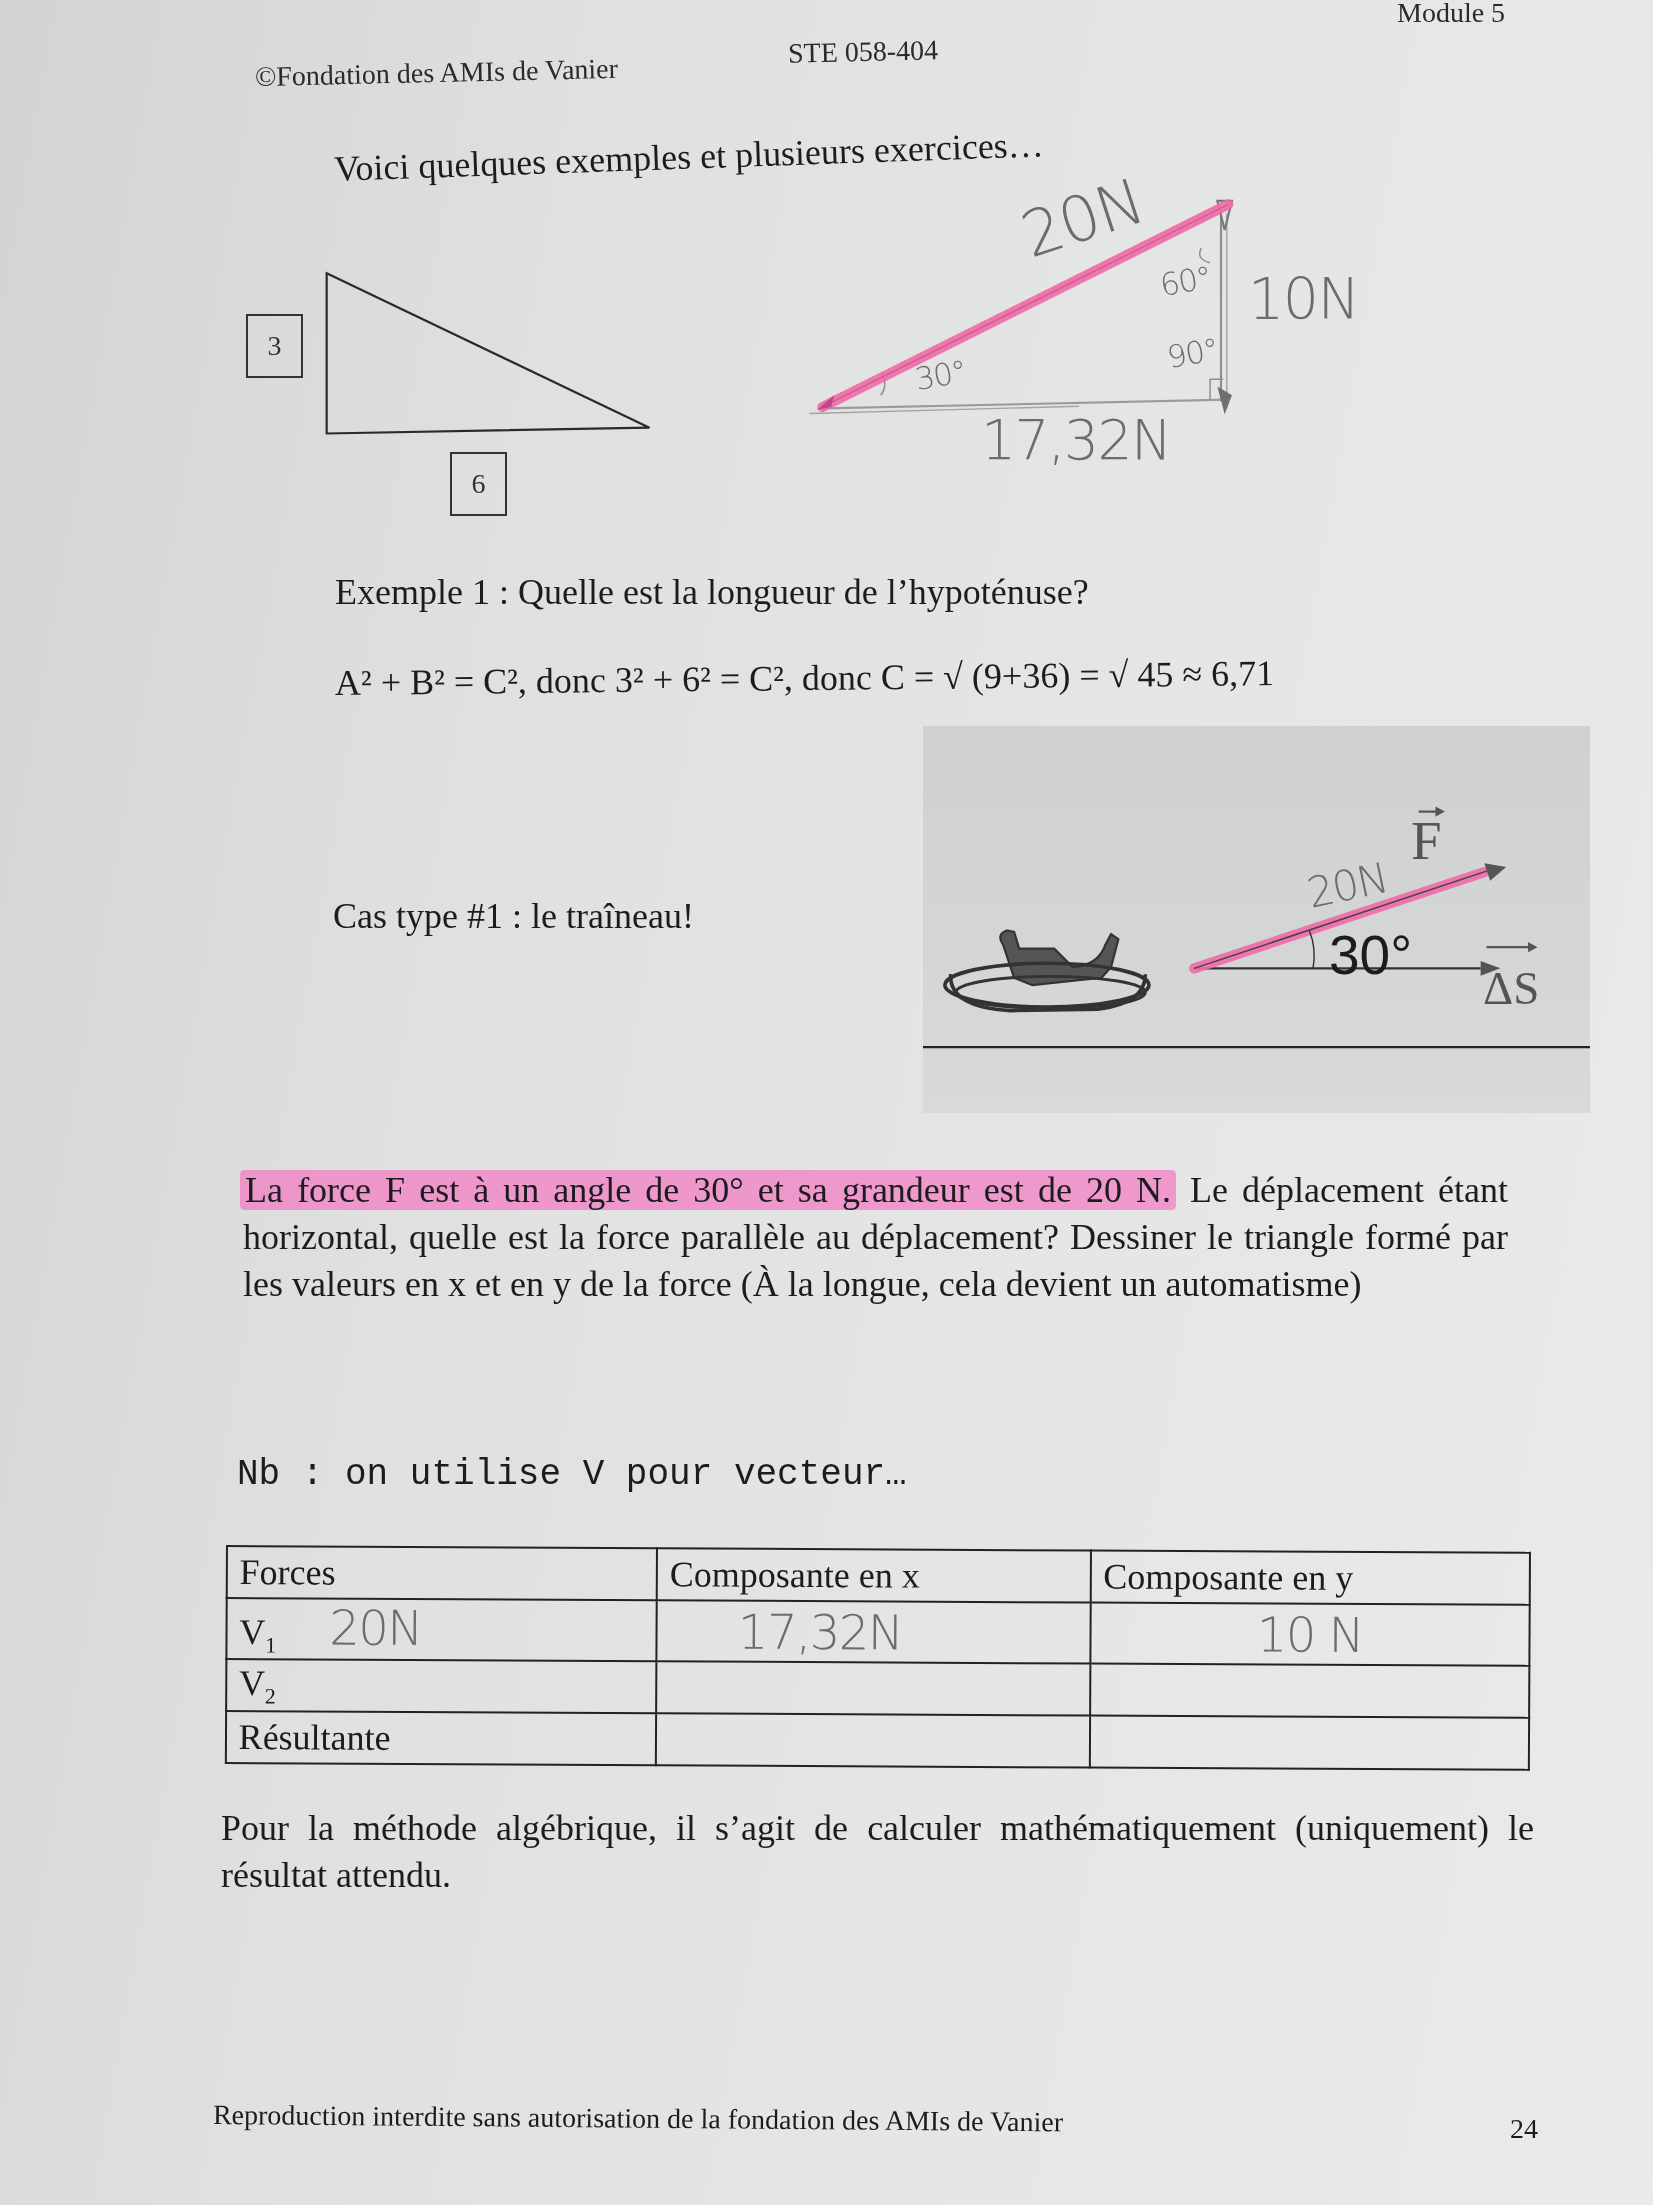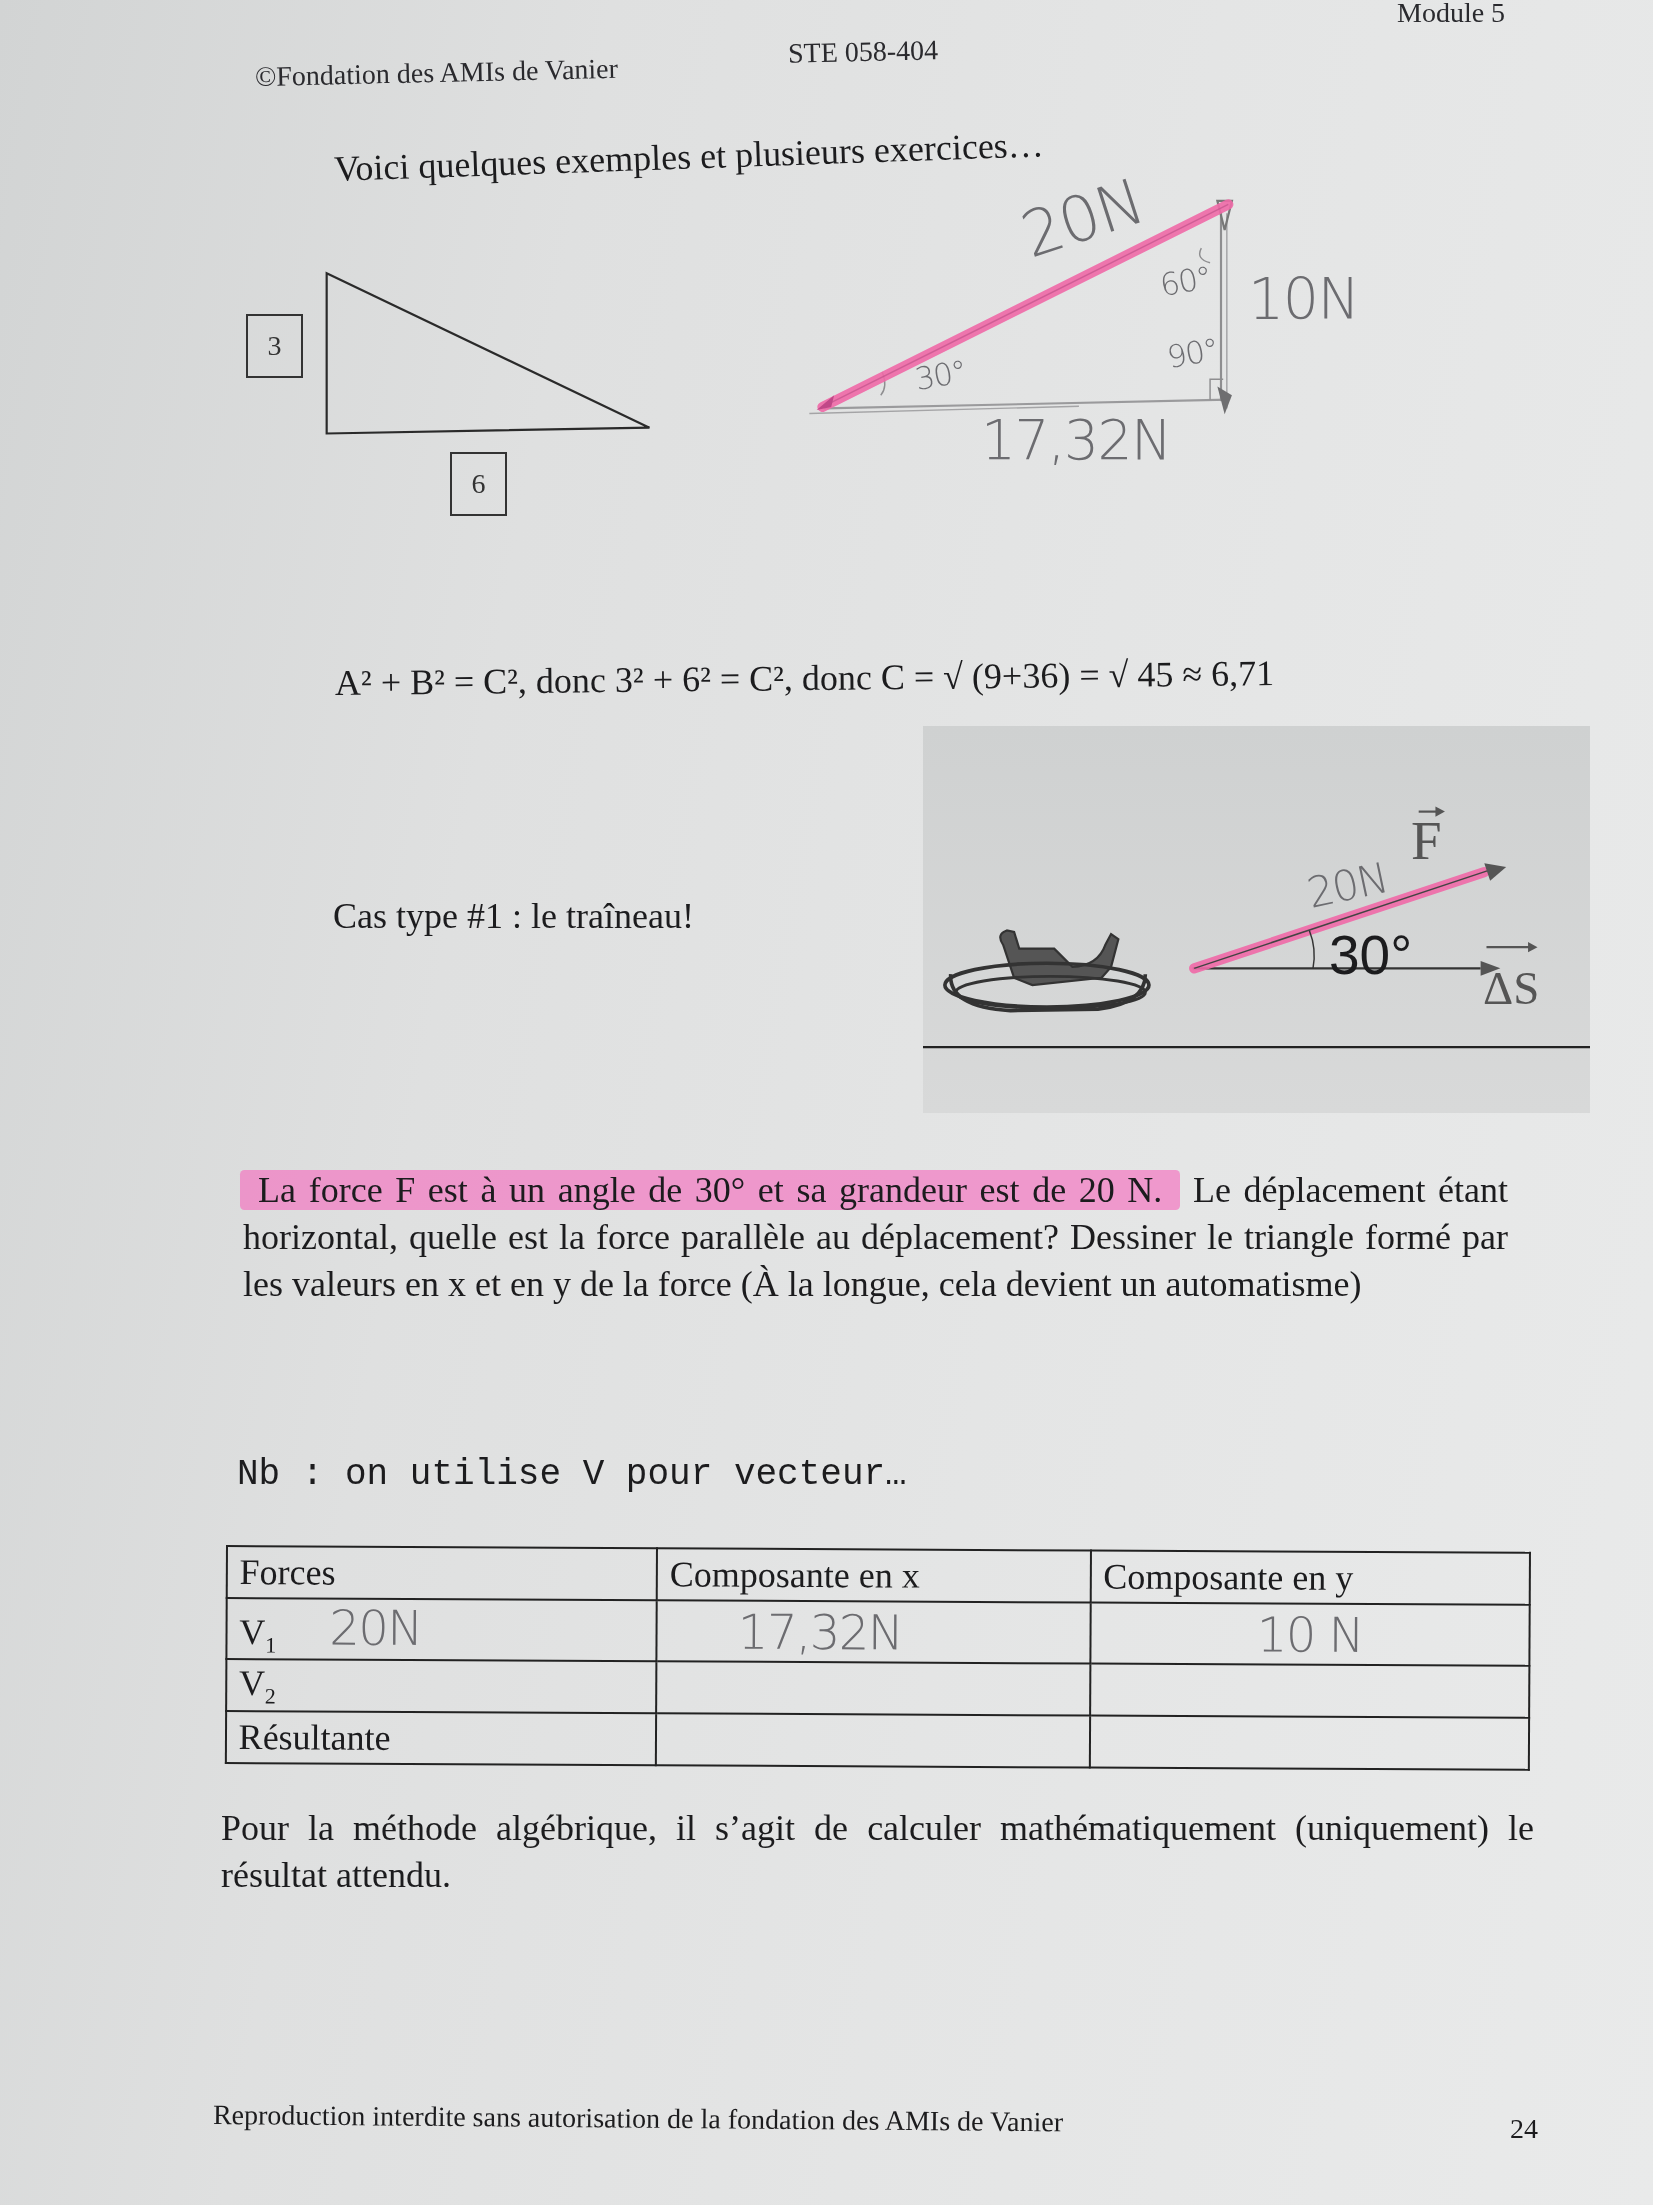--- a/index.html
+++ b/index.html
@@ -16,21 +16,21 @@
   .abs { position: absolute; white-space: nowrap; }
   .hdr { font-size: 28px; color: #2a2a2e; }
   .body-text { font-size: 36px; line-height: 47px; }
   .hand { font-family: "DejaVu Sans", sans-serif; font-weight: 200; color: #6c6c70; letter-spacing: -1.5px; }
   .box-label {
     position: absolute; border: 2.2px solid #333; font-size: 28px;
     display: flex; align-items: center; justify-content: center; color: #333;
   }
   .highlight {
     background: rgba(244, 110, 190, 0.65);
-    border-radius: 4.4px; padding: 0 18px; margin-left: -2.9px;
+    border-radius: 4.4px; padding: 0 5px; margin-left: -2.9px;
   }
   .para {
     position: absolute; font-size: 36px; line-height: 47px; text-align: justify;
     text-align-last: left;
   }
   table.forces {
     position: absolute; border-collapse: collapse; font-size: 36px;
   }
   table.forces td {
     border: 2.2px solid #222; padding: 0 11.7px; height: 50px; vertical-align: middle;
@@ -76,20 +76,21 @@
     <line x1="28" y1="328" x2="585" y2="50" stroke="#b0467e" stroke-width="2" opacity="0.5"></line>
     <polygon points="20,332 44,312 40,328" fill="#c04888"></polygon>
   </svg>
   <div class="abs hand" style="left:1021px; top:182px; font-size:63px; transform:rotate(-18deg);">20N</div>
   <div class="abs hand" style="left:1248px; top:266px; font-size:57px;">10N</div>
   <div class="abs hand" style="left:981px; top:408px; font-size:55px;">17,32N</div>
   <div class="abs hand" style="left:915px; top:357px; font-size:31px; transform:rotate(-10deg);">30°</div>
   <div class="abs hand" style="left:1160px; top:263px; font-size:31px; transform:rotate(-10deg);">60°</div>
   <div class="abs hand" style="left:1167px; top:335px; font-size:31px; transform:rotate(-10deg);">90°</div>
 
+  <div class="abs body-text" style="left:335px; top:569px;">Exemple 1 : Quelle est la longueur de l’hypoténuse?</div>
   <div class="abs body-text" style="left:335px; top:660px; transform:rotate(-0.6deg); transform-origin:left center;">A² + B² = C², donc 3² + 6² = C², donc C = √ (9+36) = √ 45 ≈ 6,71</div>
 
   <div class="abs body-text" style="left:333px; top:893px;">Cas type #1 : le traîneau!</div>
 
   <div class="sled-panel"></div>
   <svg class="abs" style="left:923px; top:726px;" width="667" height="387" viewBox="0 0 915 530">
 
     <g>
       <path d="M 110 300 Q 100 285 115 280 L 125 282 L 132 305 L 180 305 L 205 330 Q 240 328 250 300 L 258 285 L 268 292 L 258 330 L 245 345 L 150 355 L 125 345 Z" fill="#555" stroke="#333" stroke-width="3"></path>
       <ellipse cx="170" cy="355" rx="140" ry="30" fill="none" stroke="#333" stroke-width="5"></ellipse>

